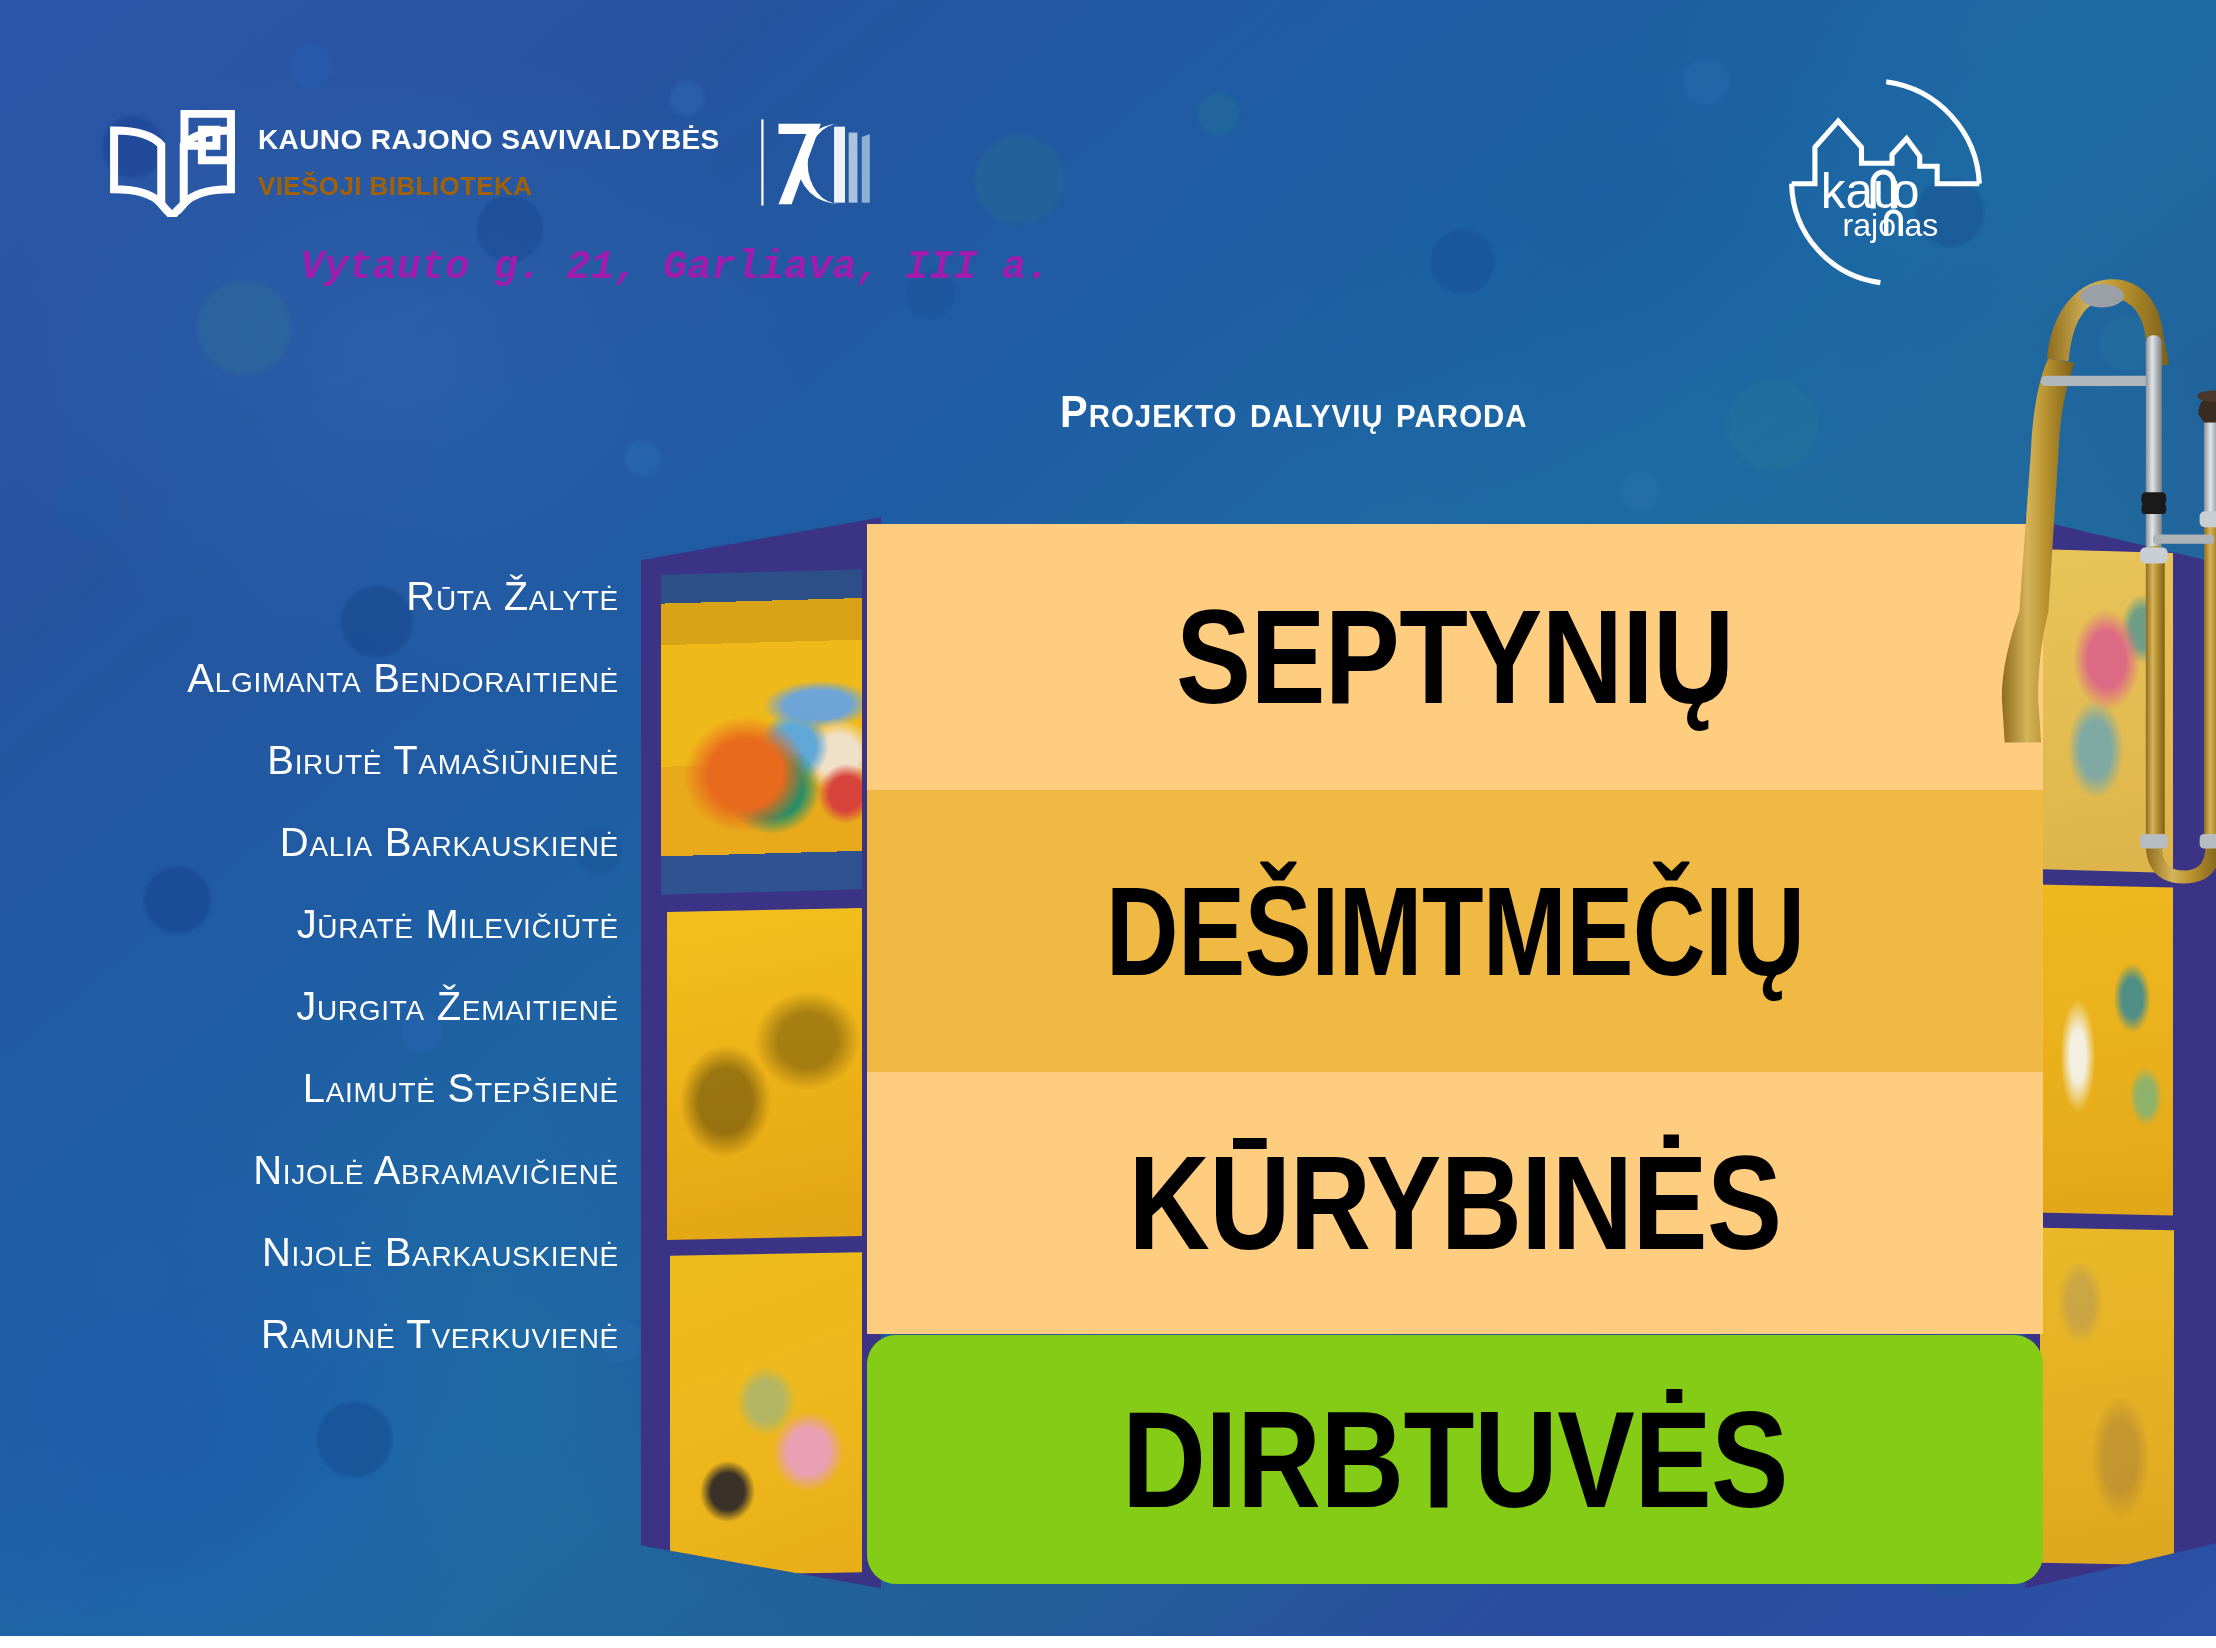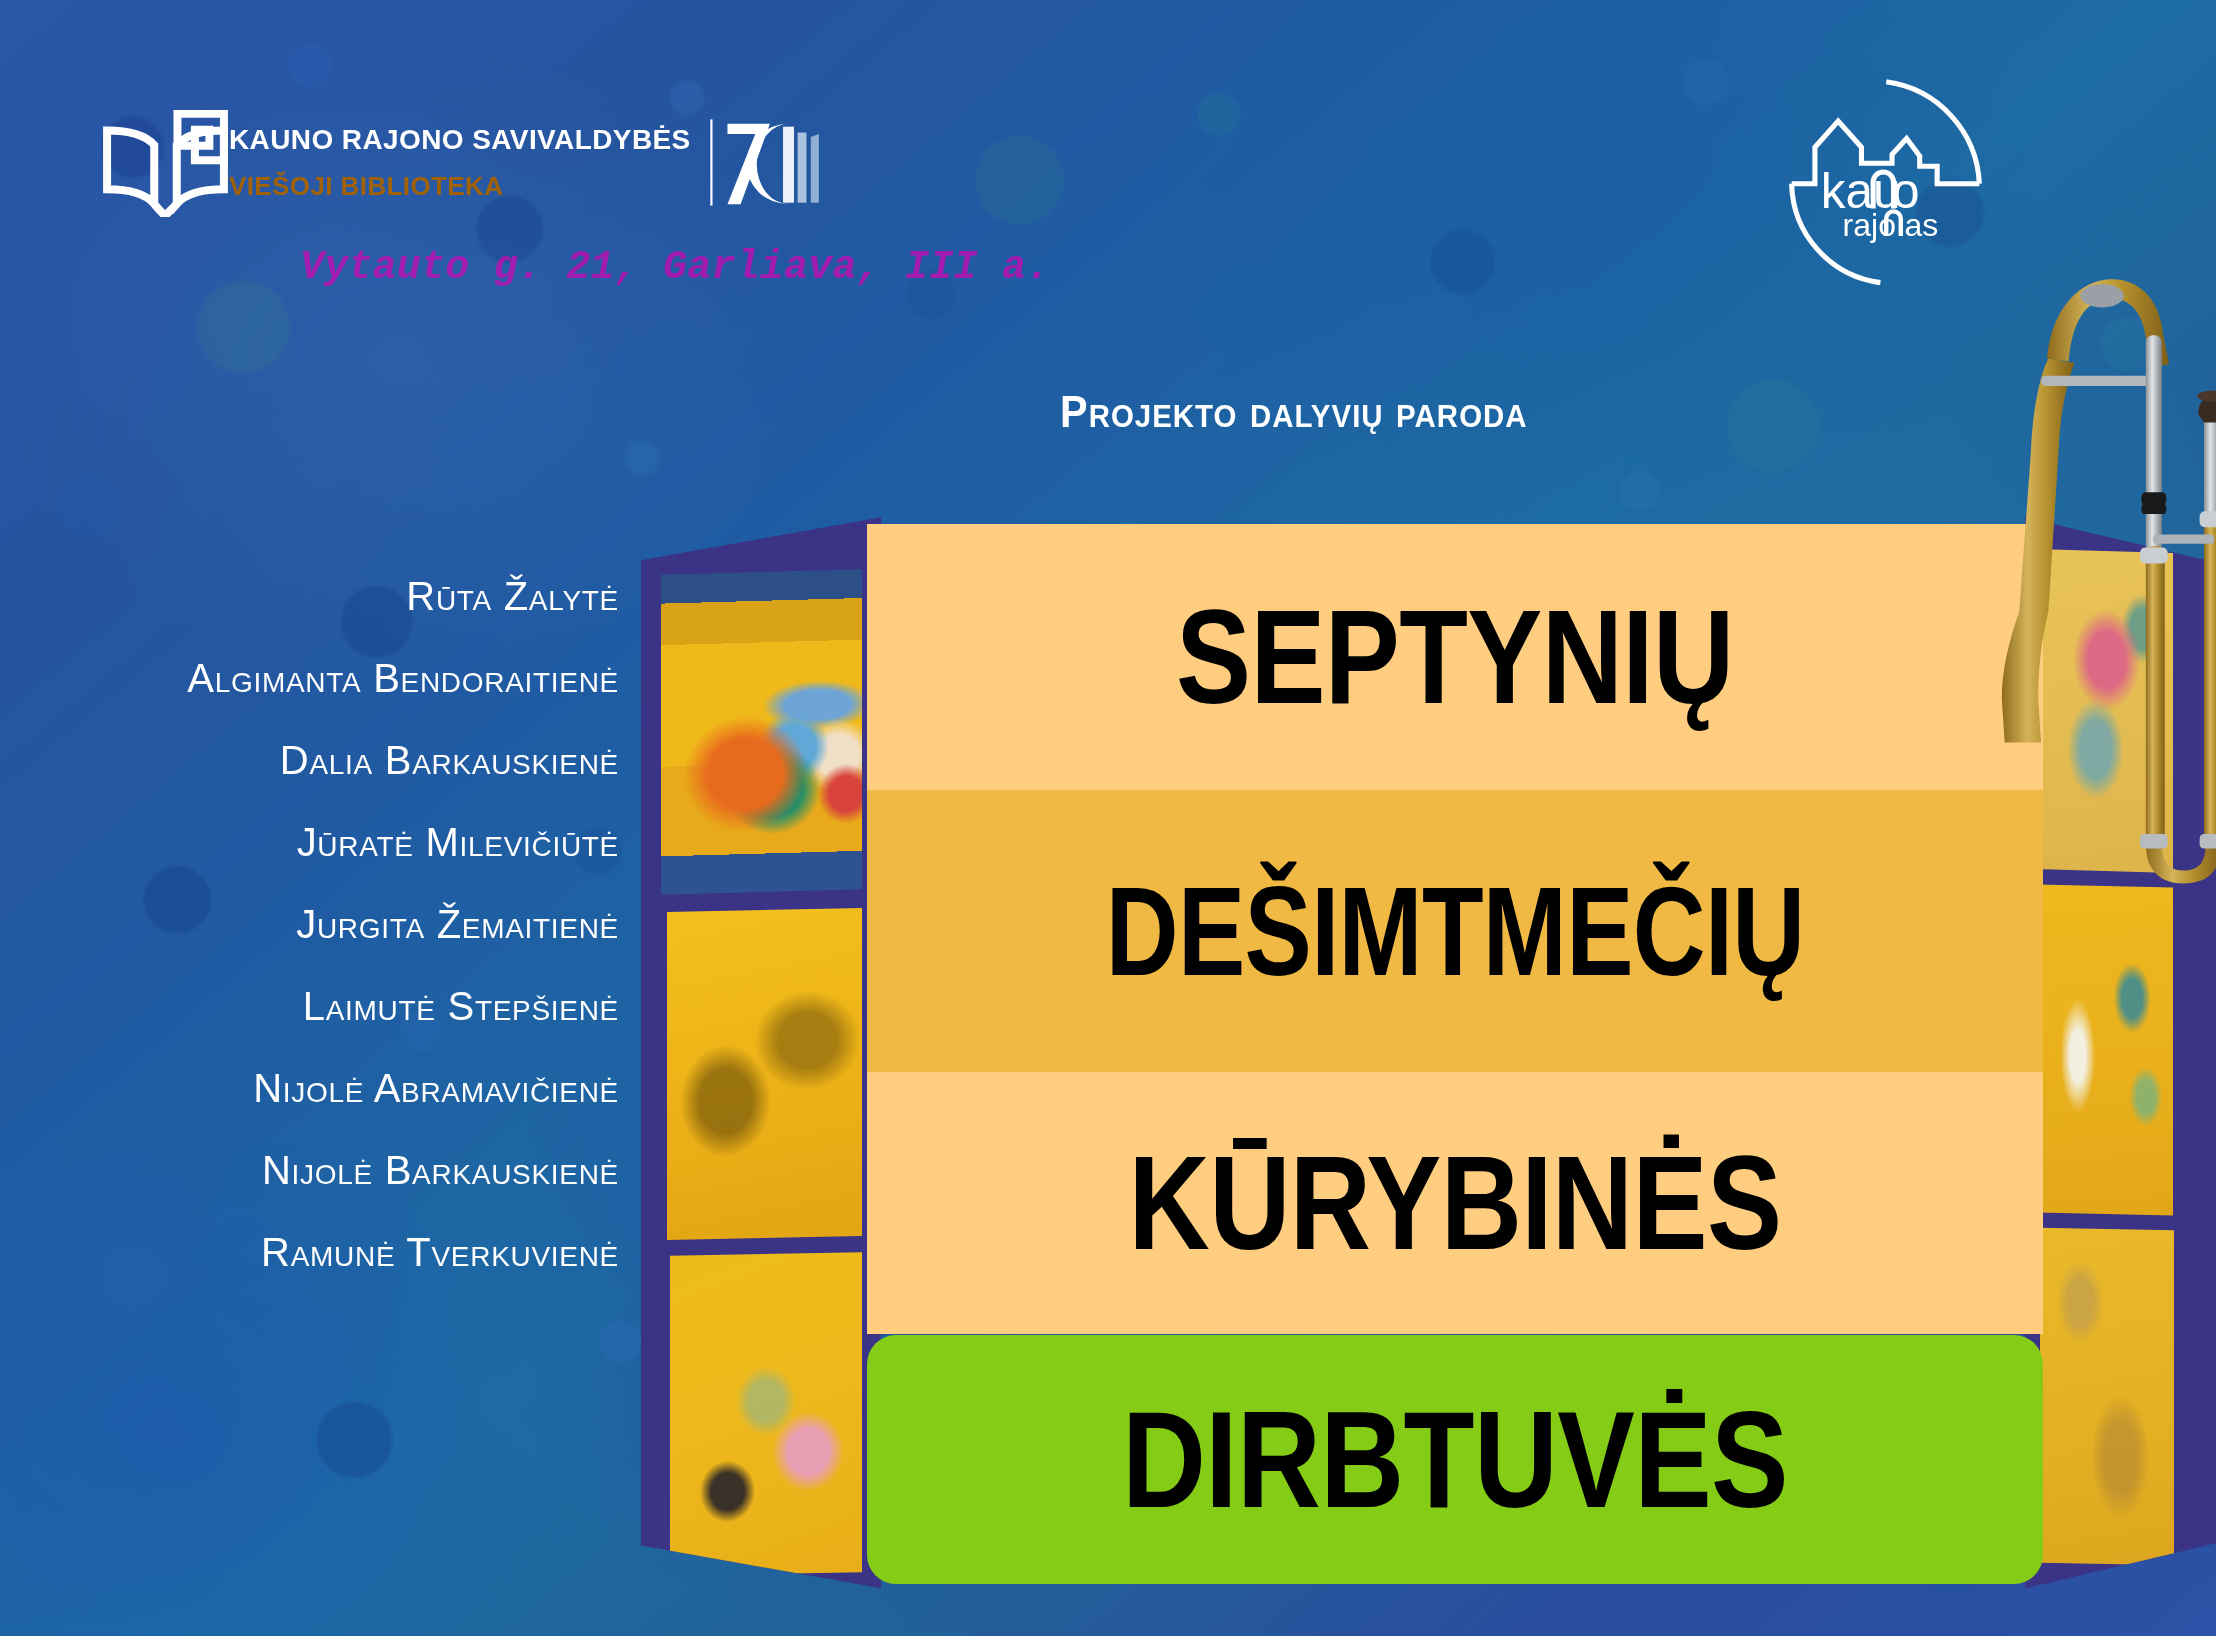--- a/index.html
+++ b/index.html
@@ -76,21 +76,21 @@
     background-image:
       radial-gradient(circle at 11% 20%, rgba(58,140,130,.5) 0 1.8%, rgba(0,0,0,0) 2.1%),
       radial-gradient(circle at 46% 11%, rgba(54,135,128,.45) 0 2.2%, rgba(0,0,0,0) 2.5%),
       radial-gradient(circle at 80% 26%, rgba(48,136,140,.5) 0 2%, rgba(0,0,0,0) 2.3%),
       radial-gradient(circle at 93% 62%, rgba(52,142,136,.45) 0 2.4%, rgba(0,0,0,0) 2.7%),
       radial-gradient(circle at 33% 74%, rgba(44,120,126,.4) 0 1.9%, rgba(0,0,0,0) 2.2%),
       radial-gradient(circle at 70% 89%, rgba(50,132,132,.42) 0 2.1%, rgba(0,0,0,0) 2.4%);
   }
 
   
-  .lib-logo-wrap{position:absolute;left:102px;top:108px;display:flex;align-items:center;}
+  .lib-logo-wrap{position:absolute;left:109px;top:108px;display:flex;align-items:center;gap:22px;}
   .book-mark{width:127px;height:109px;flex:0 0 auto;}
   .lib-words{display:flex;flex-direction:column;line-height:1;}
   .lib-line1{
     color:#fff;font-weight:700;font-size:28px;letter-spacing:0.4px;
     font-family:"Liberation Sans",sans-serif;white-space:nowrap;
   }
   .lib-line2{
     color:#a16207;font-weight:700;font-size:26px;letter-spacing:0.4px;margin-top:19px;
     font-family:"Liberation Sans",sans-serif;white-space:nowrap;
   }
@@ -272,20 +272,21 @@
       <path d="M122,182 L122,146 A14,14 0 0 1 150,146 L150,182" fill="none" stroke="#ffffff" stroke-width="7"></path>
       <text x="80" y="220" font-size="44" font-weight="400">rajo</text>
       <text x="165" y="220" font-size="44" font-weight="400">as</text>
       <path d="M140,220 L140,196 A10,10 0 0 1 160,196 L160,220" fill="none" stroke="#ffffff" stroke-width="6"></path>
     </g>
   </svg>
 
   <div class="names">
     <div class="name">Rūta Žalytė</div>
     <div class="name">Algimanta Bendoraitienė</div>
+    <div class="name">Birutė Tamašiūnienė</div>
     <div class="name">Dalia Barkauskienė</div>
     <div class="name">Jūratė Milevičiūtė</div>
     <div class="name">Jurgita Žemaitienė</div>
     <div class="name">Laimutė Stepšienė</div>
     <div class="name">Nijolė Abramavičienė</div>
     <div class="name">Nijolė Barkauskienė</div>
     <div class="name">Ramunė Tverkuvienė</div>
   </div>
 
   <div class="paroda">Projekto dalyvių paroda</div>

